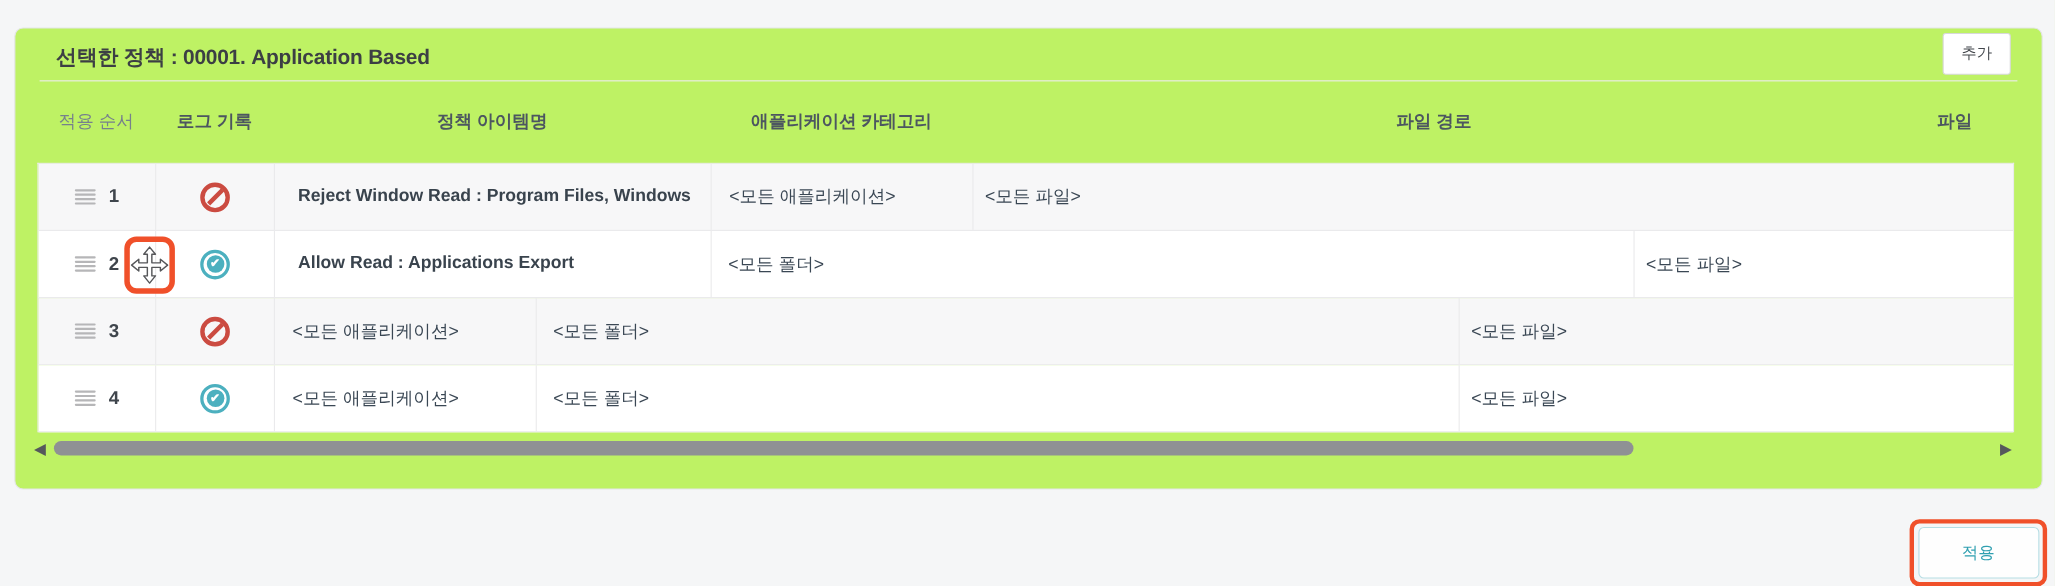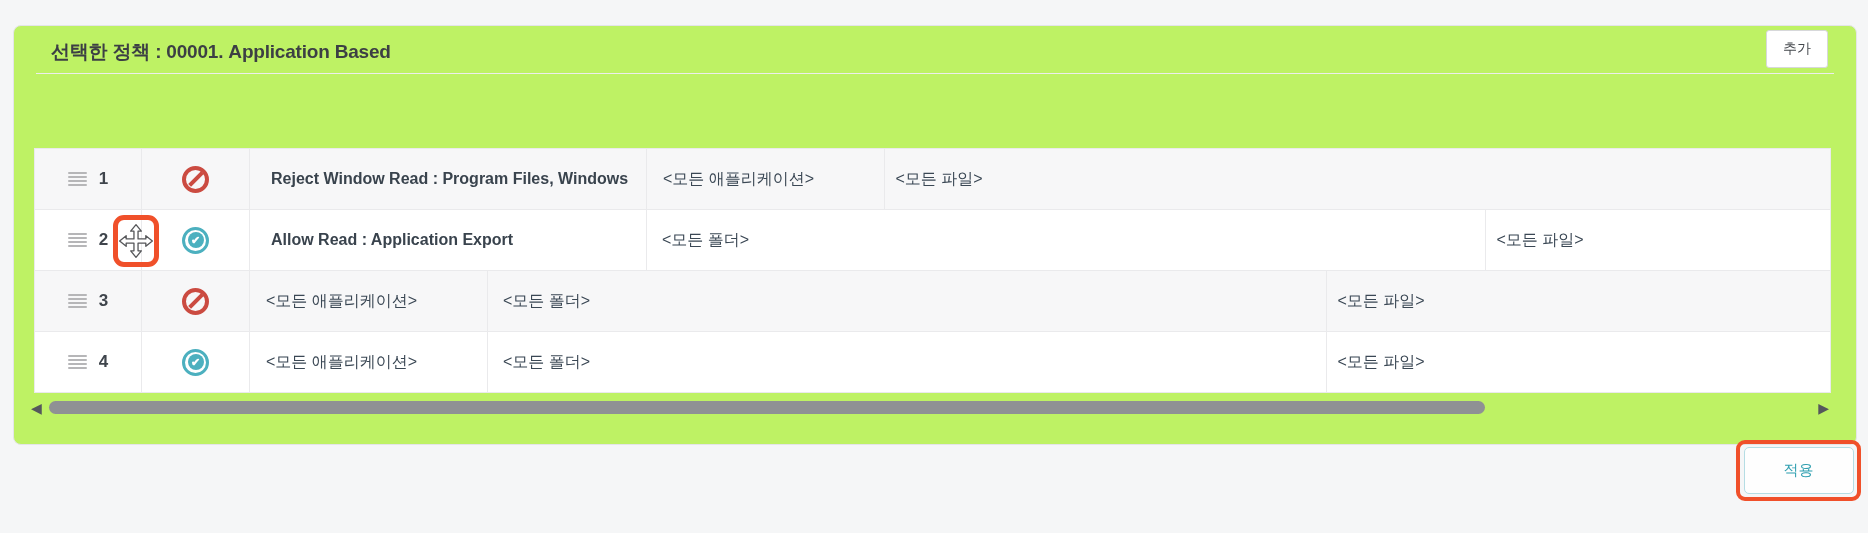--- a/index.html
+++ b/index.html
@@ -53,36 +53,44 @@
   .scroll-arrow { position:absolute; top:0; font-size:14px; color:#55585c; line-height:18px; cursor:pointer; }
   .scroll-arrow.left { left:0; }
   .scroll-arrow.right { right:2px; }
   .scroll-thumb { position:absolute; left:18px; top:2px; width:1436px; height:13px;
                   background:#8f9194; border-radius:7px; cursor:pointer; }
 
   
   .cursor-annotation { position:absolute; left:113px; top:215px; width:46px; height:52px;
                        border:5px solid #f0502a; border-radius:11px;
                        display:flex; align-items:center; justify-content:center; }
-  .apply-annotation { position:absolute; left:1736px; top:440px; width:125px; height:61px;
+  .apply-annotation { position:absolute; left:1736px; top:472px; width:125px; height:61px;
                       border:4px solid #f0502a; border-radius:9px;
                       display:flex; align-items:center; justify-content:center; }
   .apply-btn { width:110px; height:47px; background:#fefefe; border:1px solid #b5dde4; border-radius:5px;
                font-size:15px; color:#2f9fb0; display:flex; align-items:center; justify-content:center; cursor:pointer; }
 </style>
 </head>
 <body>
 
 <div class="screen">
   <div class="panel">
 
     <div class="panel-title">선택한 정책 : 00001. Application Based</div>
     <button class="add-btn">추가</button>
     <div class="title-divider"></div>
 
+    <div class="thead">
+      <div class="th first h-order">적용 순서</div>
+      <div class="th h-log">로그 기록</div>
+      <div class="th h-name">정책 아이템명</div>
+      <div class="th h-cat">애플리케이션 카테고리</div>
+      <div class="th h-path">파일 경로</div>
+      <div class="th h-file">파일</div>
+    </div>
 
     <div class="tbody">
 
       <div class="row odd">
         <div class="cell col-order">
           <span class="drag-handle">
               <i></i>
               <i></i>
               <i></i>
               <i></i>
@@ -103,21 +111,21 @@
               <i></i>
               <i></i>
               <i></i>
               <i></i>
             </span>
           <span class="order-num">2</span>
         </div>
         <div class="cell col-log">
           <span class="icon-allow"></span>
         </div>
-        <div class="cell col-name">Allow Read : Application Export</div>
+        <div class="cell col-name">Allow Read : Applications Export</div>
         <div class="cell col-path">&lt;모든 폴더&gt;</div>
         <div class="cell col-file">&lt;모든 파일&gt;</div>
       </div>
 
       <div class="row odd">
         <div class="cell col-order">
           <span class="drag-handle">
               <i></i>
               <i></i>
               <i></i>

